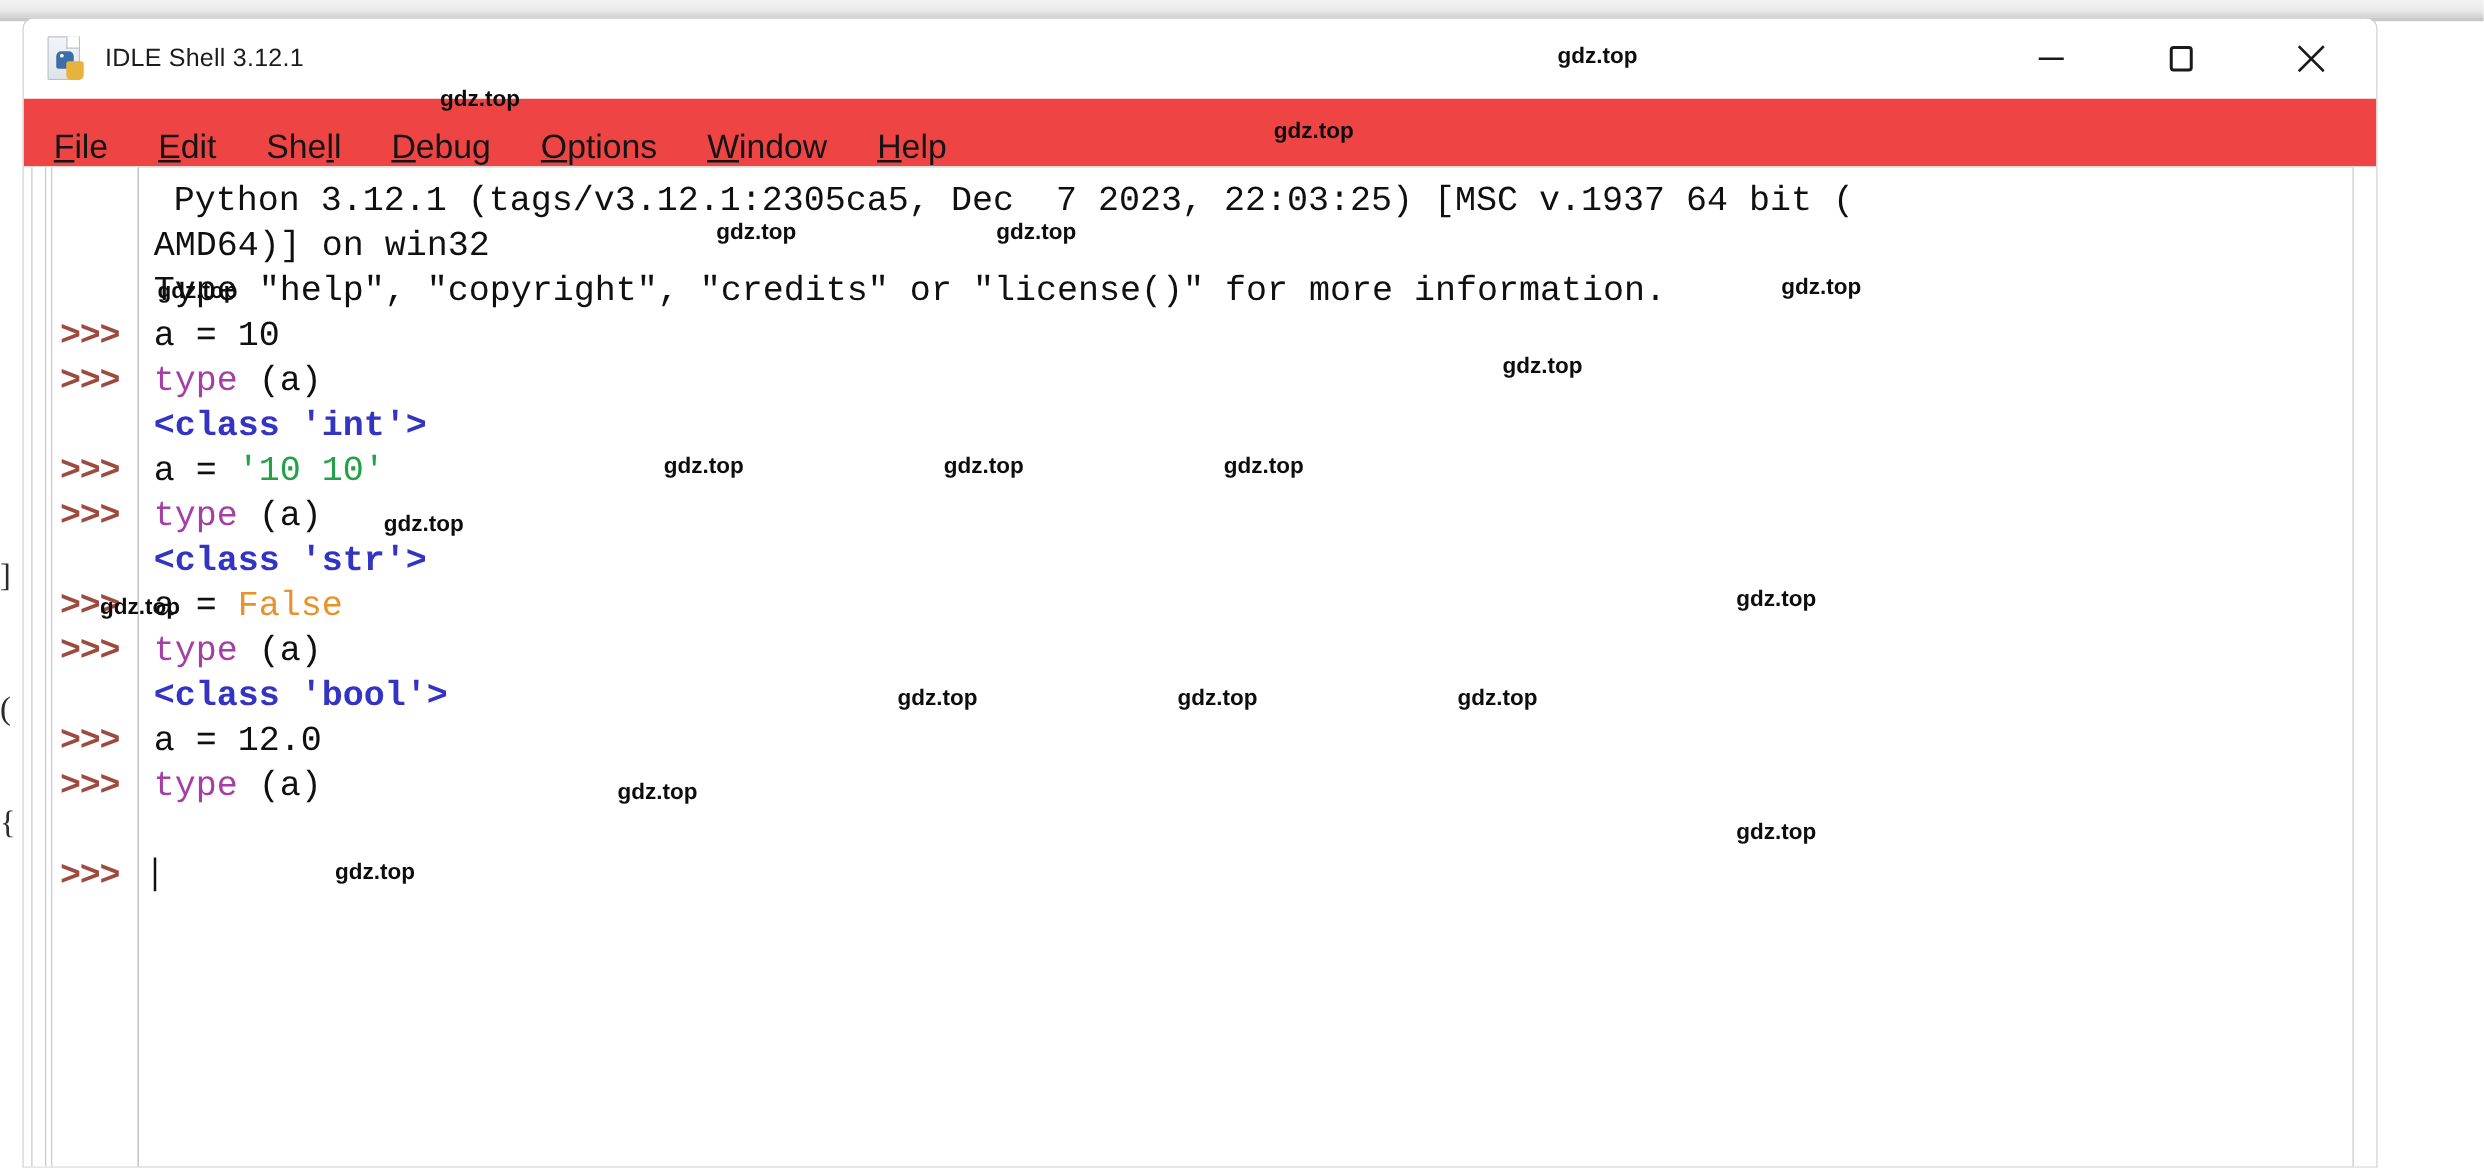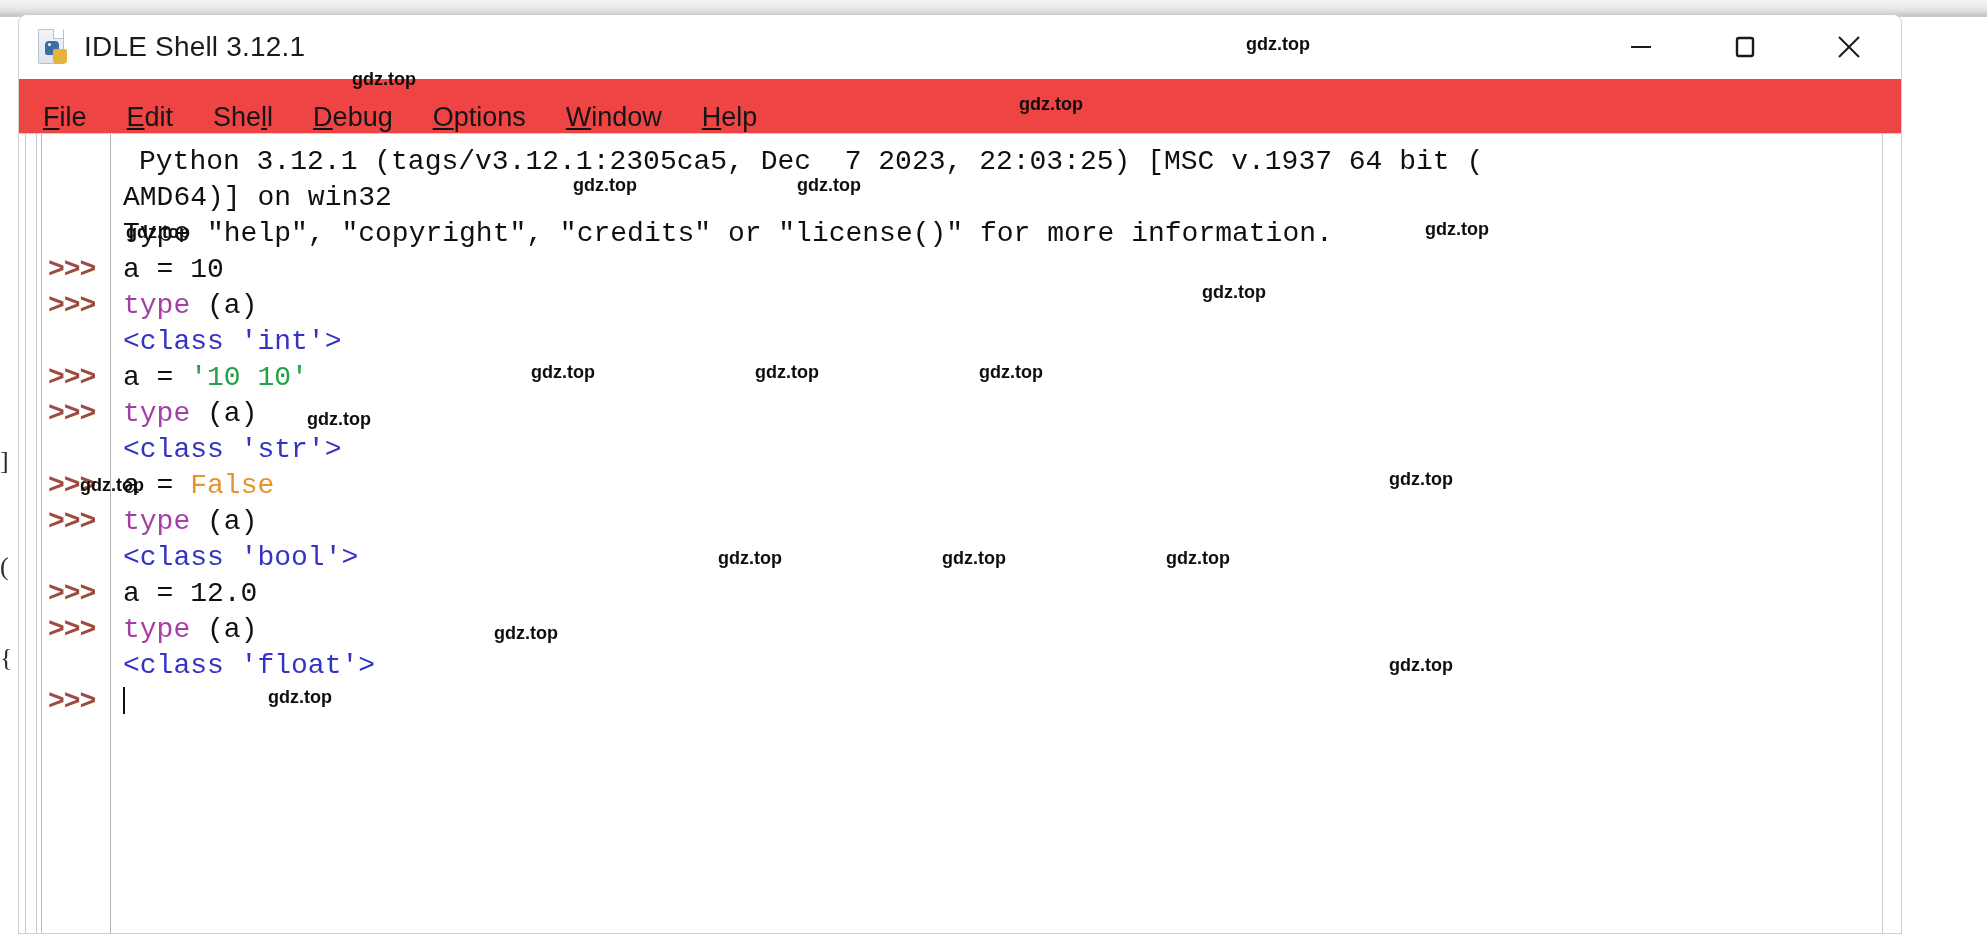--- a/index.html
+++ b/index.html
@@ -110,21 +110,21 @@
   }
   #app-icon .pydot {
     position: absolute;
     left: 12px; top: 14px;
     width: 3px; height: 3px;
     background: #ffffff;
     border-radius: 50%;
   }
   #window-title {
     margin-left: 14px;
-    font-size: 28px;
+    font-size: 20px;
     color: #1b1b1b;
     letter-spacing: 0.2px;
     white-space: nowrap;
   }
   #title-spacer { flex: 1 1 auto; }
 
   #win-controls {
     display: flex;
     align-items: center;
     height: 100%;
@@ -217,21 +217,21 @@
     font-size: 28px;
     height: 36px;
     line-height: 36px;
     color: #9e4a3e;
     font-weight: 700;
     letter-spacing: -1px;
   }
 
   .tok-plain   { color: #101010; }
   .tok-builtin { color: #a53fa5; }
-  .tok-class   { color: #3333c4; }
+  .tok-class   { color: #3333c4; font-weight: bold; }
   .tok-string  { color: #24a148; }
   .tok-keyword { color: #e8922a; }
 
   .caret {
     display: inline-block;
     width: 2px;
     height: 27px;
     background: #101010;
     vertical-align: -5px;
   }
@@ -345,21 +345,20 @@
         <div class="line" style="position: absolute; left: 12px; right: 0px; top: 154px;"><span class="tok-builtin">type</span><span class="tok-plain"> (a)</span></div>
         <div class="line" style="position: absolute; left: 12px; right: 0px; top: 190px;"><span class="tok-class">&lt;class 'int'&gt;</span></div>
         <div class="line" style="position: absolute; left: 12px; right: 0px; top: 226px;"><span class="tok-plain">a = </span><span class="tok-string">'10 10'</span></div>
         <div class="line" style="position: absolute; left: 12px; right: 0px; top: 262px;"><span class="tok-builtin">type</span><span class="tok-plain"> (a)</span></div>
         <div class="line" style="position: absolute; left: 12px; right: 0px; top: 298px;"><span class="tok-class">&lt;class 'str'&gt;</span></div>
         <div class="line" style="position: absolute; left: 12px; right: 1px; top: 334px;"><span class="tok-plain">a = </span><span class="tok-keyword">False</span></div>
         <div class="line" style="position: absolute; left: 12px; right: 0px; top: 370px;"><span class="tok-builtin">type</span><span class="tok-plain"> (a)</span></div>
         <div class="line" style="position: absolute; left: 12px; right: 0px; top: 406px;"><span class="tok-class">&lt;class 'bool'&gt;</span></div>
         <div class="line" style="position: absolute; left: 12px; right: 0px; top: 442px;"><span class="tok-plain">a = 12.0</span></div>
         <div class="line" style="position: absolute; left: 12px; right: 0px; top: 478px;"><span class="tok-builtin">type</span><span class="tok-plain"> (a)</span></div>
-        <div class="line" style="position: absolute; left: 12px; right: 0px; top: 514px;"><span class="tok-class">&lt;class 'float'&gt;</span></div>
         <div class="line" style="position: absolute; left: 12px; right: 0px; top: 550px;"><span class="tok-plain"></span><span class="caret"></span></div>
       </div>
 
     <div id="right-scrollbar"></div>
   </div>
 </div>
 
 <div id="watermarks">
     <div class="wm" style="left: 352px; top: 69px;">gdz.top</div>
     <div class="wm" style="left: 1019px; top: 94px;">gdz.top</div>

